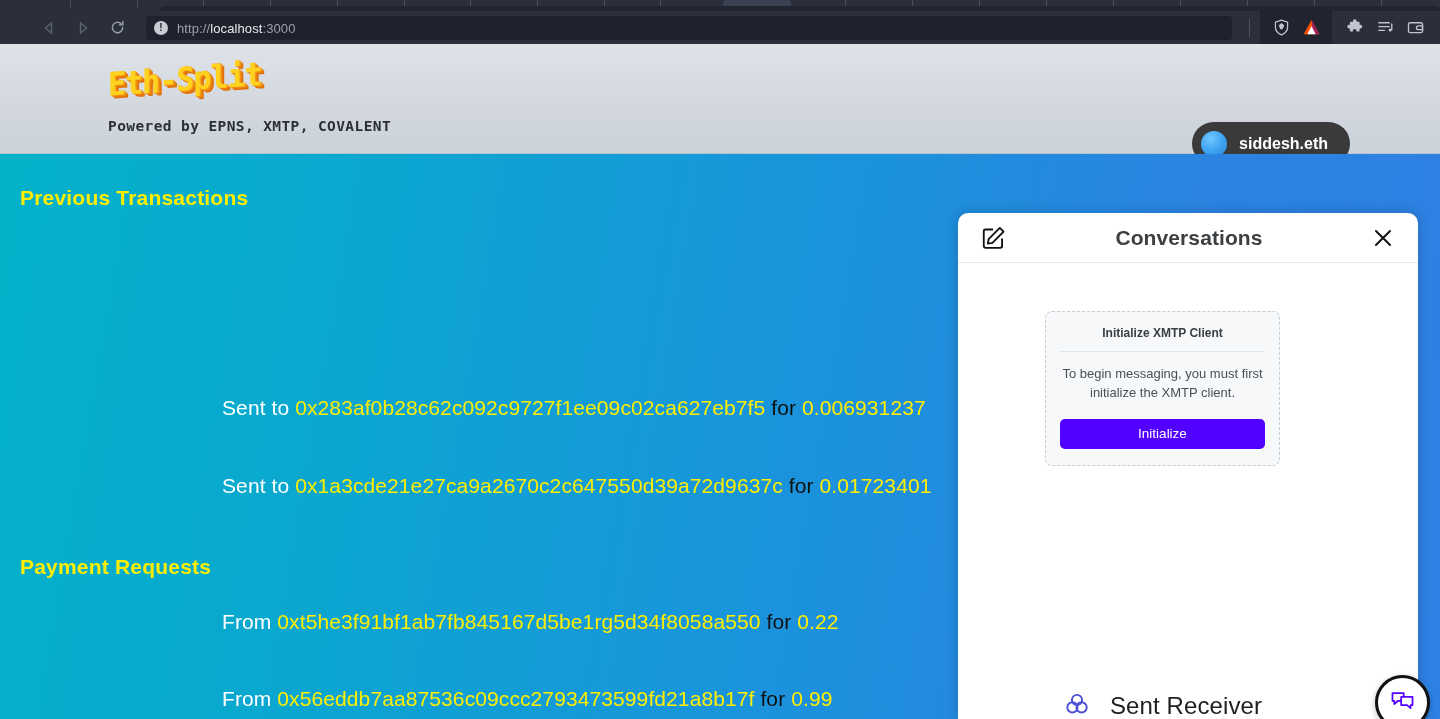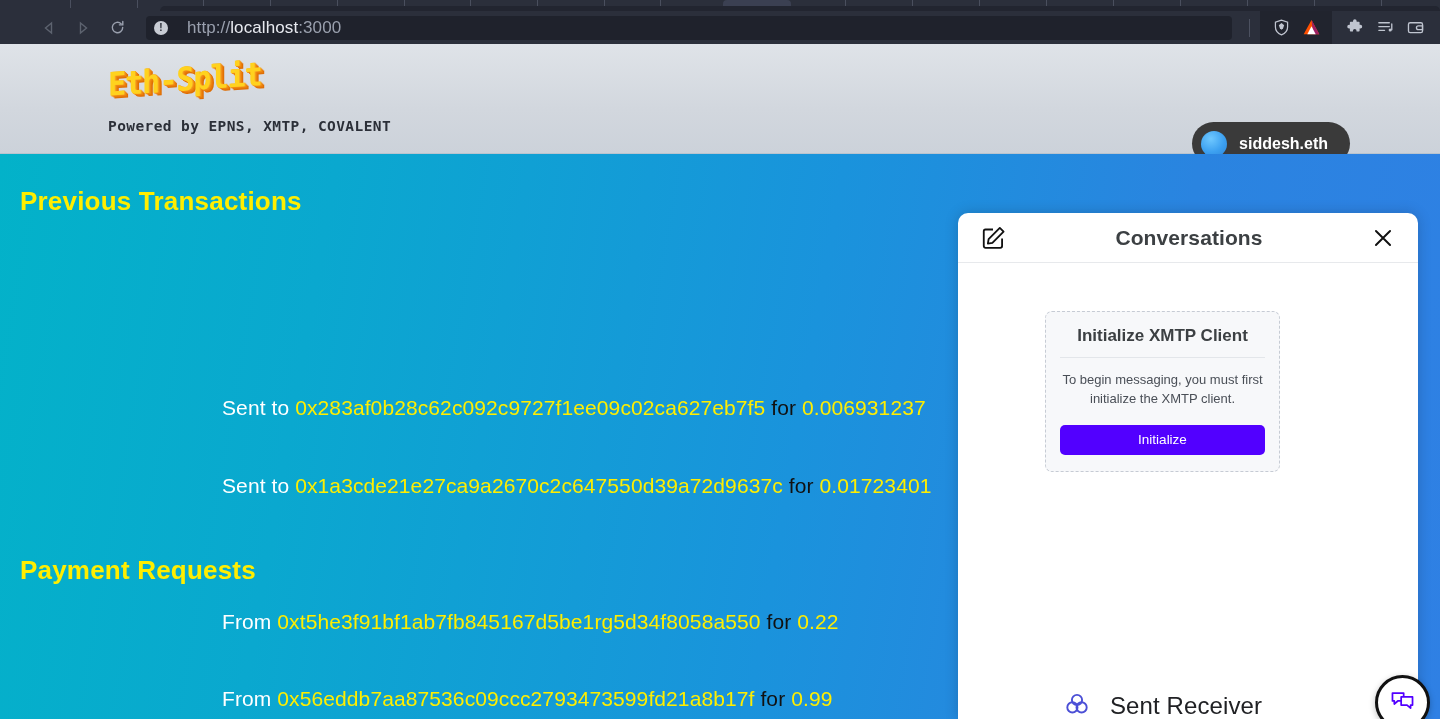--- a/index.html
+++ b/index.html
@@ -47,21 +47,21 @@
     display: flex; align-items: center; padding: 0 8px;
   }
   .url-info {
     width: 14px; height: 14px; border-radius: 50%;
     background: #c8ccd4; color: #1f222c;
     font-size: 10px; font-weight: bold;
     display: flex; align-items: center; justify-content: center;
     line-height: 1; flex: none;
   }
   .url-text {
-    margin-left: 19px; font-size: 17px; color: #9aa0ae;
+    margin-left: 9px; font-size: 13px; color: #9aa0ae;
     white-space: nowrap; letter-spacing: .1px;
   }
   .url-text b { color: #e8eaf0; font-weight: 400; }
 
   .nav-right {
     position: absolute; right: 0; top: 11px; height: 33px;
     display: flex; align-items: center; padding-right: 10px;
   }
   .vdiv { width: 1px; height: 18px; background: #4c5160; margin: 0 10px; }
   .brave-group {
@@ -112,21 +112,21 @@
   }
 
   
   .app-body {
     position: absolute; top: 154px; left: 0; width: 1440px; height: 565px;
     background: linear-gradient(100deg, #03b2c9 0%, #0aa8cf 22%, #1a93dc 55%, #2a84e0 78%, #2f80e4 100%);
     overflow: hidden;
   }
   .section-title {
     position: absolute; left: 20px;
-    color: #ffee00; font-size: 26px; font-weight: bold;
+    color: #ffee00; font-size: 21px; font-weight: bold;
     letter-spacing: .2px; white-space: nowrap;
   }
   #title-transactions { top: 32px; }
   #title-requests { top: 401px; }
 
   .tx-row {
     position: absolute; left: 222px;
     font-size: 21px; color: #ffffff; white-space: nowrap;
     letter-spacing: .1px;
   }
@@ -156,21 +156,21 @@
   .conv-close { width: 26px; height: 26px; color: #111; flex: none; }
 
   .init-card {
     position: absolute; left: 87px; top: 98px;
     width: 235px;
     background: #f7f8fa;
     border: 1px dashed #c6cbd4; border-radius: 7px;
     padding: 14px 14px 16px;
   }
   .init-card h3 {
-    font-size: 17px; font-weight: bold; color: #3c4043; text-align: center;
+    font-size: 12px; font-weight: bold; color: #3c4043; text-align: center;
     padding-bottom: 11px; border-bottom: 1px solid #e3e6ea;
   }
   .init-card p {
     margin-top: 13px; font-size: 13px; color: #4a4f57; text-align: center;
     line-height: 1.45;
   }
   .init-btn {
     display: block; width: 100%; margin-top: 16px;
     height: 30px; border: none; border-radius: 5px;
     background: #5200ff; color: #fff;

